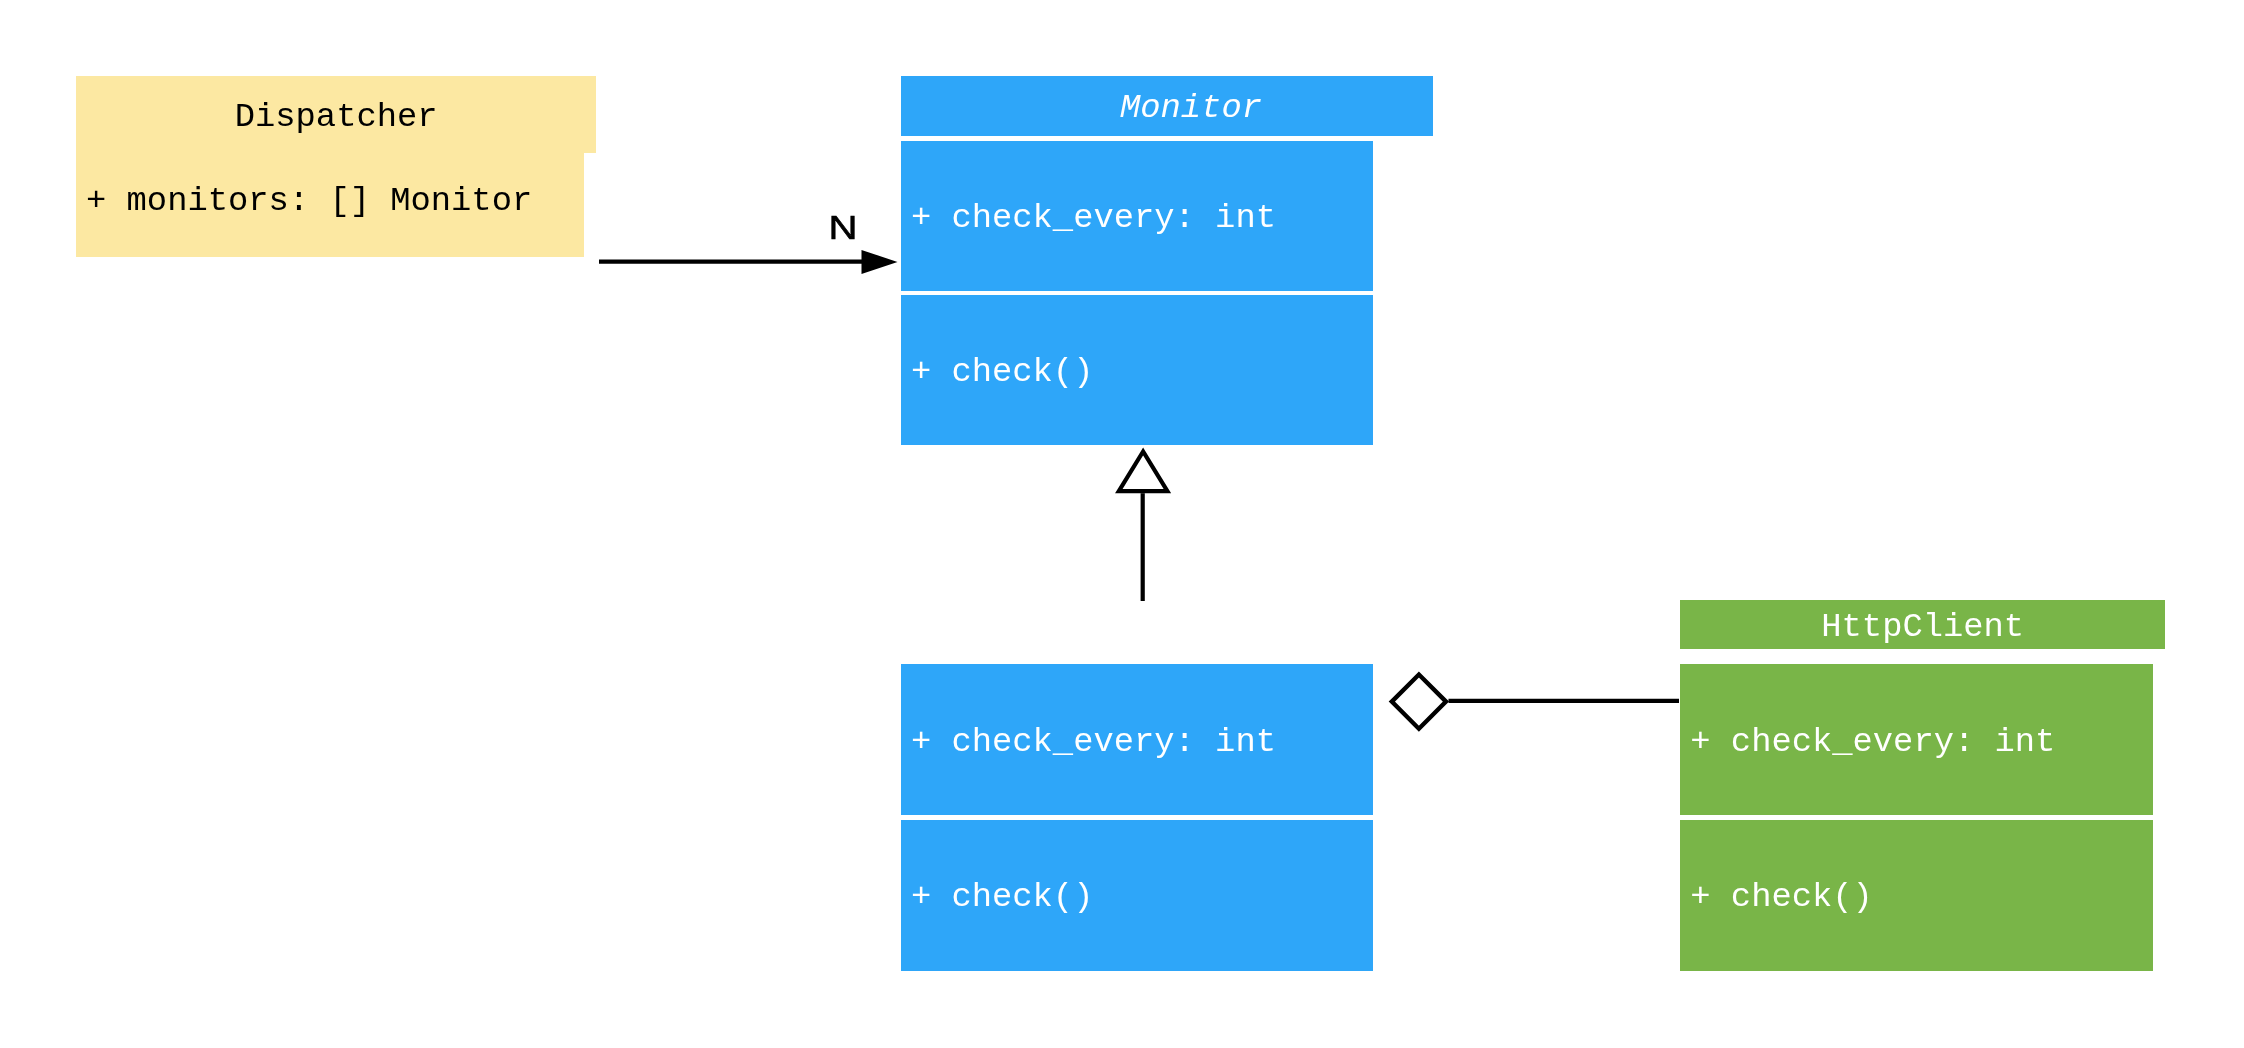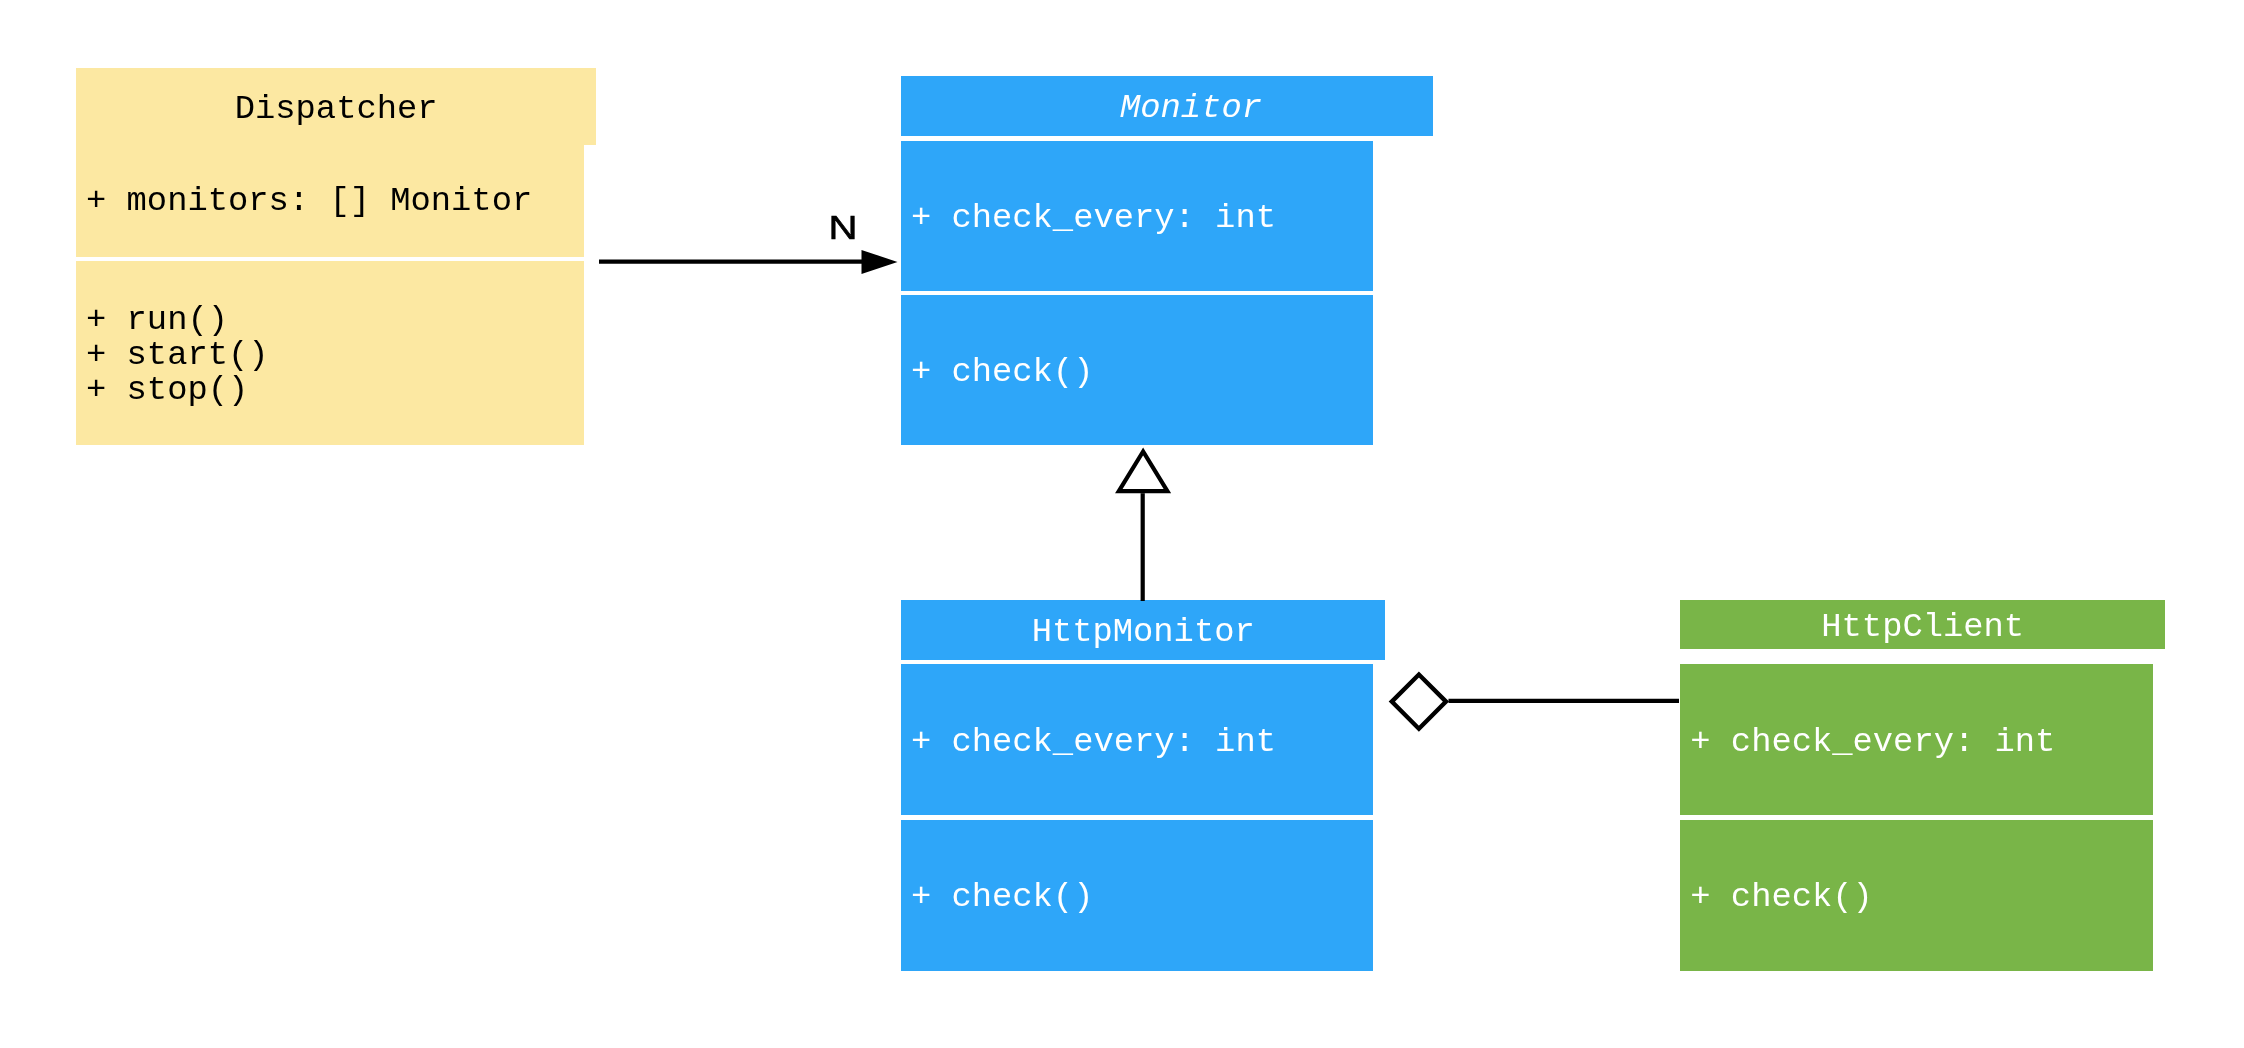--- a/index.html
+++ b/index.html
@@ -11,43 +11,37 @@
   .body{padding-left:10px;}
   .yellow{background:#fce8a2;}
   .blue{background:#2ea6f9;color:#fff;}
   .green{background:#79b548;color:#fff;}
   svg{position:absolute;left:0;top:0;}
 </style>
 </head>
 <body>
 <div id="canvas">
 
-  <div class="sec title yellow" style="left:76px;top:68px;width:520.3px;height:77px;">
+  <div class="sec title yellow" style="left:76px;top:76px;width:520.3px;height:77px;">
       <span>Dispatcher</span>
     </div>
   <div class="sec body yellow" style="left:76px;top:140.5px;width:498.3px;height:116.5px;">
       <span>+ monitors: [] Monitor</span>
-    </div>
-  <div class="sec body yellow" style="left:76px;top:261.3px;width:498.3px;height:183.7px;">
-      <div style="line-height:35px;">+ run()<br>+ start()<br>+ stop()</div>
     </div>
 
   <div class="sec title blue" style="left:900.9px;top:76px;width:484.2px;height:60.2px;font-style:italic;padding-left:48px;">
       <span>Monitor</span>
     </div>
   <div class="sec body blue" style="left:900.9px;top:140.5px;width:462.2px;height:150.5px;">
       <span>+ check_every: int</span>
     </div>
   <div class="sec body blue" style="left:900.9px;top:295.3px;width:462.2px;height:149.7px;">
       <span>+ check()</span>
     </div>
 
-  <div class="sec title blue" style="left:900.9px;top:600.4px;width:484.6px;height:59.7px;">
-      <span>HttpMonitor</span>
-    </div>
   <div class="sec body blue" style="left:900.9px;top:664.4px;width:462.6px;height:151.1px;">
       <span>+ check_every: int</span>
     </div>
   <div class="sec body blue" style="left:900.9px;top:819.8px;width:462.6px;height:150.9px;">
       <span>+ check()</span>
     </div>
 
   <div class="sec title green" style="left:1680.3px;top:600.4px;width:484.8px;height:49px;">
       <span>HttpClient</span>
     </div>

